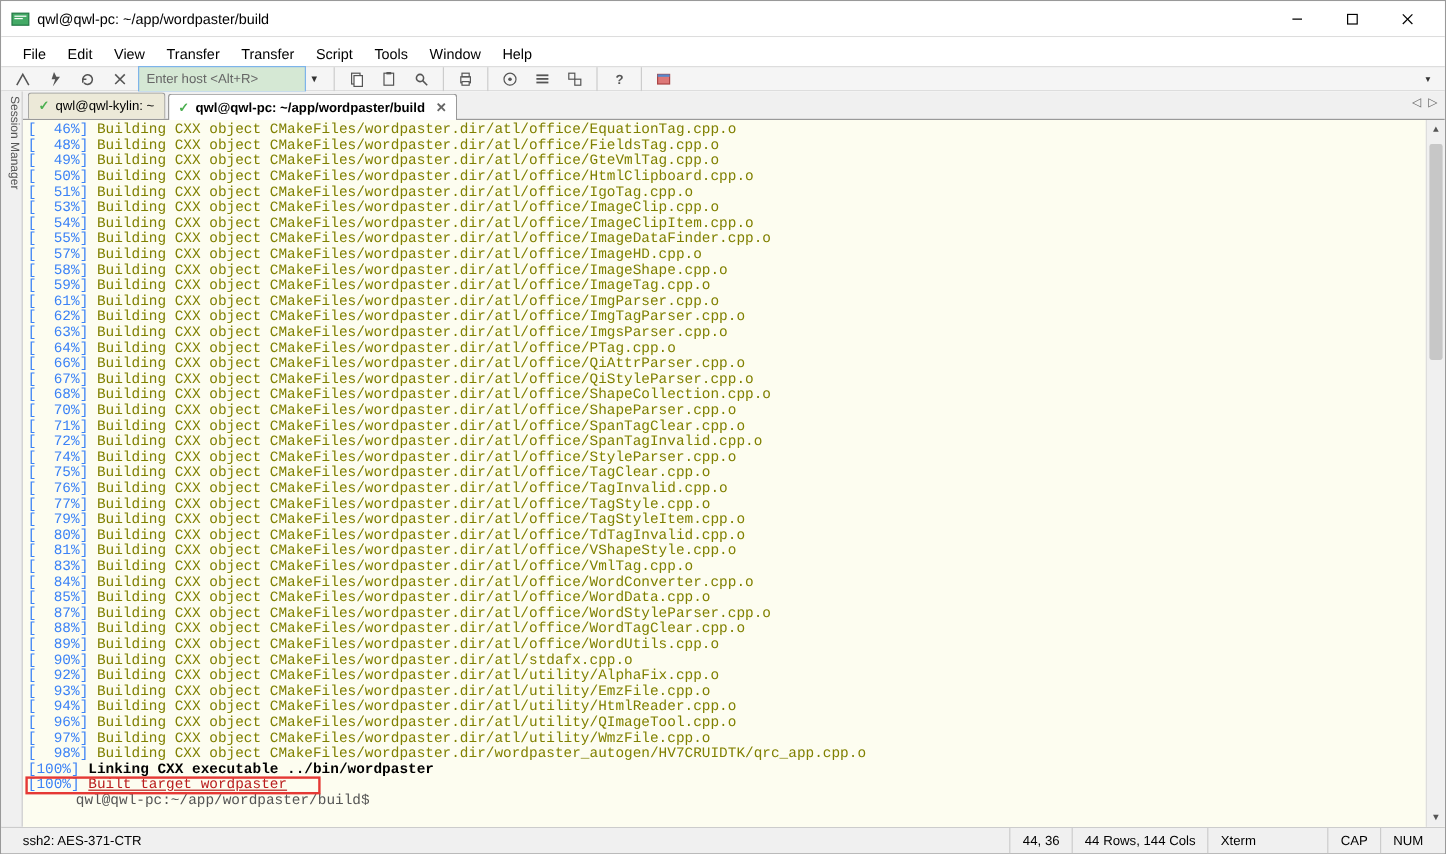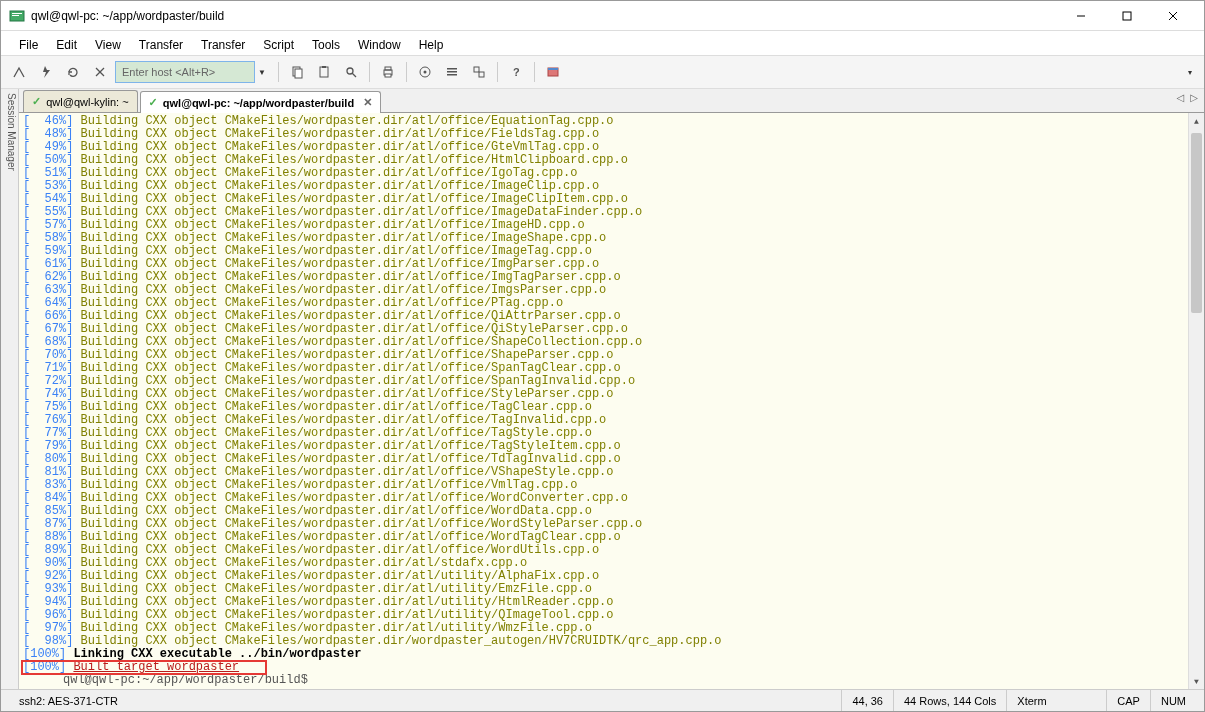--- a/index.html
+++ b/index.html
@@ -5,21 +5,21 @@
 * { margin: 0; padding: 0; box-sizing: border-box; }
 body { font-family: "Segoe UI", Tahoma, sans-serif; font-size: 12px; background: #f0f0f0; overflow: hidden; }
 .window { width: 1205px; height: 712px; display: flex; flex-direction: column; background: #fff; border: 1px solid #999; }
 .titlebar { height: 30px; display: flex; align-items: center; padding: 0 8px; background: #fff; border-bottom: 1px solid #ddd; }
 .titlebar .icon { width: 16px; height: 16px; margin-right: 6px; }
 .titlebar .title { flex: 1; font-size: 12px; color: #000; }
 .winbtns { display: flex; gap: 0; }
 .winbtn { width: 46px; height: 30px; display: flex; align-items: center; justify-content: center; background: transparent; border: none; cursor: pointer; }
 .menubar { height: 24px; display: flex; align-items: flex-end; padding: 0 10px; gap: 2px; background: #fff; }
 .menuitem { padding: 3px 8px; cursor: pointer; font-size: 12px; }
-.toolbar { height: 34px; display: flex; align-items: center; padding: 0 6px; gap: 3px; background: #f5f5f5; border-top: 1px solid #ddd; border-bottom: 1px solid #ddd; position: relative; }
+.toolbar { height: 21px; display: flex; align-items: center; padding: 0 6px; gap: 3px; background: #f5f5f5; border-top: 1px solid #ddd; border-bottom: 1px solid #ddd; position: relative; }
 .toolbtn { width: 24px; height: 24px; display: flex; align-items: center; justify-content: center; background: transparent; border: 1px solid transparent; cursor: pointer; color: #555; }
 .toolsep { width: 1px; height: 20px; background: #ccc; margin: 0 3px; }
 .hostbox { width: 140px; height: 22px; border: 1px solid #7eb4ea; background: #d5e8d4; padding: 0 6px; font-size: 11px; color: #666; display: flex; align-items: center; }
 .dropdown-arrow { font-size: 8px; color: #333; margin-right: 6px; }
 .body-area { flex: 1; display: flex; overflow: hidden; }
 .sidebar { width: 18px; background: #f0f0f0; border-right: 1px solid #ccc; writing-mode: vertical-rl; text-orientation: mixed; font-size: 10px; padding: 4px 1px; color: #555; text-align: left; }
 .main { flex: 1; display: flex; flex-direction: column; overflow: hidden; }
 .tabs { height: 24px; display: flex; align-items: flex-end; background: #f0f0f0; padding: 0 4px; border-bottom: 1px solid #999; position: relative; }
 .tab { height: 22px; display: flex; align-items: center; padding: 0 8px; gap: 5px; border: 1px solid #999; border-bottom: none; background: #ece9d8; margin-right: 2px; font-size: 11px; cursor: pointer; border-radius: 3px 3px 0 0; }
 .tab.active { background: #fff; font-weight: bold; position: relative; top: 1px; }

